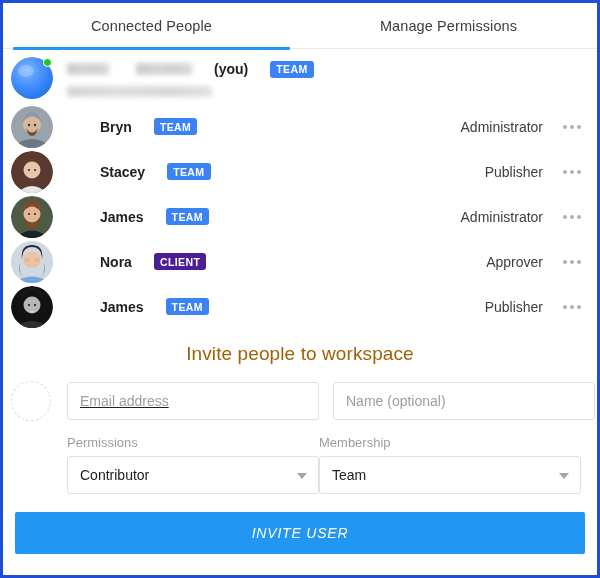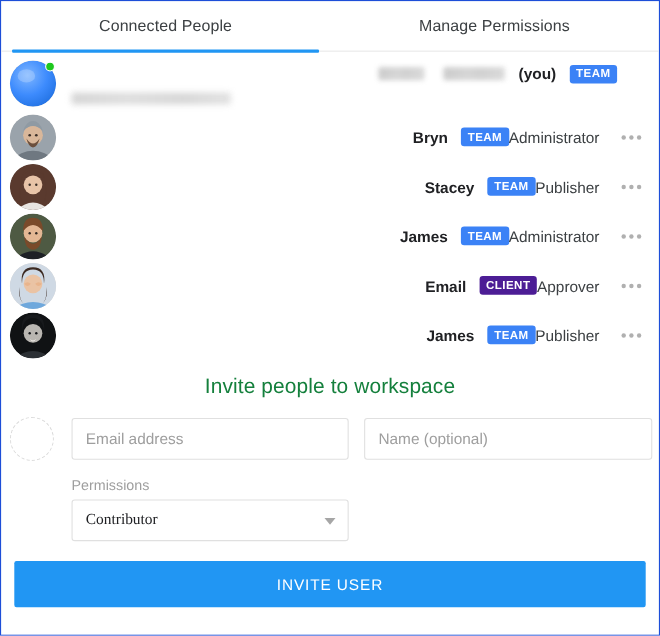--- a/index.html
+++ b/index.html
@@ -10,21 +10,21 @@
     background: #ffffff;
     font-family: "Liberation Sans", sans-serif;
     -webkit-font-smoothing: antialiased;
   }
 
   .panel {
     position: relative;
     width: 600px;
     height: 578px;
     background: #ffffff;
-    border: 1px solid #1d4ed8;
+    border: 3px solid #1d4ed8;
     overflow: hidden;
   }
 
   
   .tabs {
     display: flex;
     height: 46px;
     width: 100%;
     border-bottom: 1px solid #e8e8e8;
   }
@@ -92,23 +92,22 @@
   .person-main {
     flex: 1 1 auto;
     min-width: 0;
     display: flex;
     flex-direction: column;
     justify-content: center;
   }
   .name-line {
     display: flex;
     align-items: center;
-    gap: 12px;
+    gap: 22px;
     height: 20px;
-    justify-content: flex-end;
   }
   .person-name {
     font-size: 14px;
     color: #202124;
     font-weight: 600;
     white-space: nowrap;
     padding-left: 33px;
   }
   .you-label {
     font-size: 14px;
@@ -174,21 +173,21 @@
     border-radius: 50%;
     background: #b0b0b0;
     display: block;
   }
   .kebab.hidden { visibility: hidden; }
 
   
   .invite-title {
     text-align: center;
     font-size: 19px;
-    color: #15803d;
+    color: #a16207;
     margin-top: 14px;
     margin-bottom: 16px;
     letter-spacing: .1px;
   }
 
   .invite-row {
     display: flex;
     align-items: center;
     padding: 0 12px 0 8px;
     gap: 0;
@@ -206,21 +205,21 @@
     border: 1px solid #e0e0e0;
     border-radius: 3px;
     background: #fff;
     font-family: "Liberation Sans", sans-serif;
     font-size: 14px;
     color: #202124;
     padding: 0 12px;
     outline: none;
   }
   .field::placeholder { color: #9e9e9e; }
-  .field.email { flex: 0 0 252px; margin-right: 14px; }
+  .field.email { flex: 0 0 252px; margin-right: 14px; text-decoration: underline; }
   .field.name  { flex: 0 0 262px; }
 
   .selects-row {
     display: flex;
     padding: 0 29px 0 64px;
     margin-top: 14px;
   }
   .select-group { display: flex; flex-direction: column; }
   .select-group.perm { flex: 0 0 252px; }
   .select-group.memb { flex: 0 0 262px; }
@@ -234,21 +233,21 @@
     position: relative;
     height: 38px;
     border: 1px solid #e0e0e0;
     border-radius: 3px;
     background: #fff;
     display: flex;
     align-items: center;
     padding: 0 12px;
     cursor: pointer;
   }
-  .select-value { font-size: 14px; color: #202124; font-family: Liberation Serif, serif; }
+  .select-value { font-size: 14px; color: #202124; }
   .caret {
     position: absolute;
     right: 11px;
     top: 50%;
     width: 0;
     height: 0;
     margin-top: -2px;
     border-left: 5px solid transparent;
     border-right: 5px solid transparent;
     border-top: 6px solid #a6a6a6;
@@ -260,20 +259,21 @@
     height: 42px;
     width: calc(100% - 24px);
     background: #2196f3;
     border: none;
     border-radius: 2px;
     color: #ffffff;
     font-family: "Liberation Sans", sans-serif;
     font-size: 14px;
     letter-spacing: .8px;
     cursor: pointer;
+    font-style: italic;
   }
 </style>
 </head>
 <body>
 
 <div class="panel">
 
   <div class="tabs">
     <div class="tab">
       <span>Connected People</span>
@@ -415,21 +415,21 @@
             <path d="M11 19 q0 -13 10 -13 q10 0 10 13 q2 -15 -10 -15 q-12 0 -10 15Z" fill="#3c2a22"></path>
             <path d="M9 22 q-1 10 3 15 q-5 -6 -3 -15Z" fill="#3c2a22"></path>
             <path d="M33 22 q1 10 -3 15 q5 -6 3 -15Z" fill="#3c2a22"></path>
             <path d="M13 19 q3 -3 6 0 q-3 4 -6 0Z" fill="#e8b48d"></path>
             <path d="M23 19 q3 -3 6 0 q-3 4 -6 0Z" fill="#e8b48d"></path>
           </svg>
         </div>
       </div>
       <div class="person-main">
         <div class="name-line">
-          <span class="person-name">Email</span>
+          <span class="person-name">Nora</span>
           <span class="badge client">CLIENT</span>
         </div>
       </div>
       <div class="person-role">Approver</div>
       <div class="kebab">
         <i></i>
           <i></i>
           <i></i>
       </div>
     </div>
@@ -473,17 +473,24 @@
   </div>
 
   <div class="selects-row">
     <div class="select-group perm">
       <span class="select-label">Permissions</span>
       <div class="select-box">
         <span class="select-value">Contributor</span>
         <span class="caret"></span>
       </div>
     </div>
+    <div class="select-group memb">
+      <span class="select-label">Membership</span>
+      <div class="select-box">
+        <span class="select-value">Team</span>
+        <span class="caret"></span>
+      </div>
+    </div>
   </div>
 
   <button class="invite-button">INVITE USER</button>
 
 </div>
 
 </body></html>

